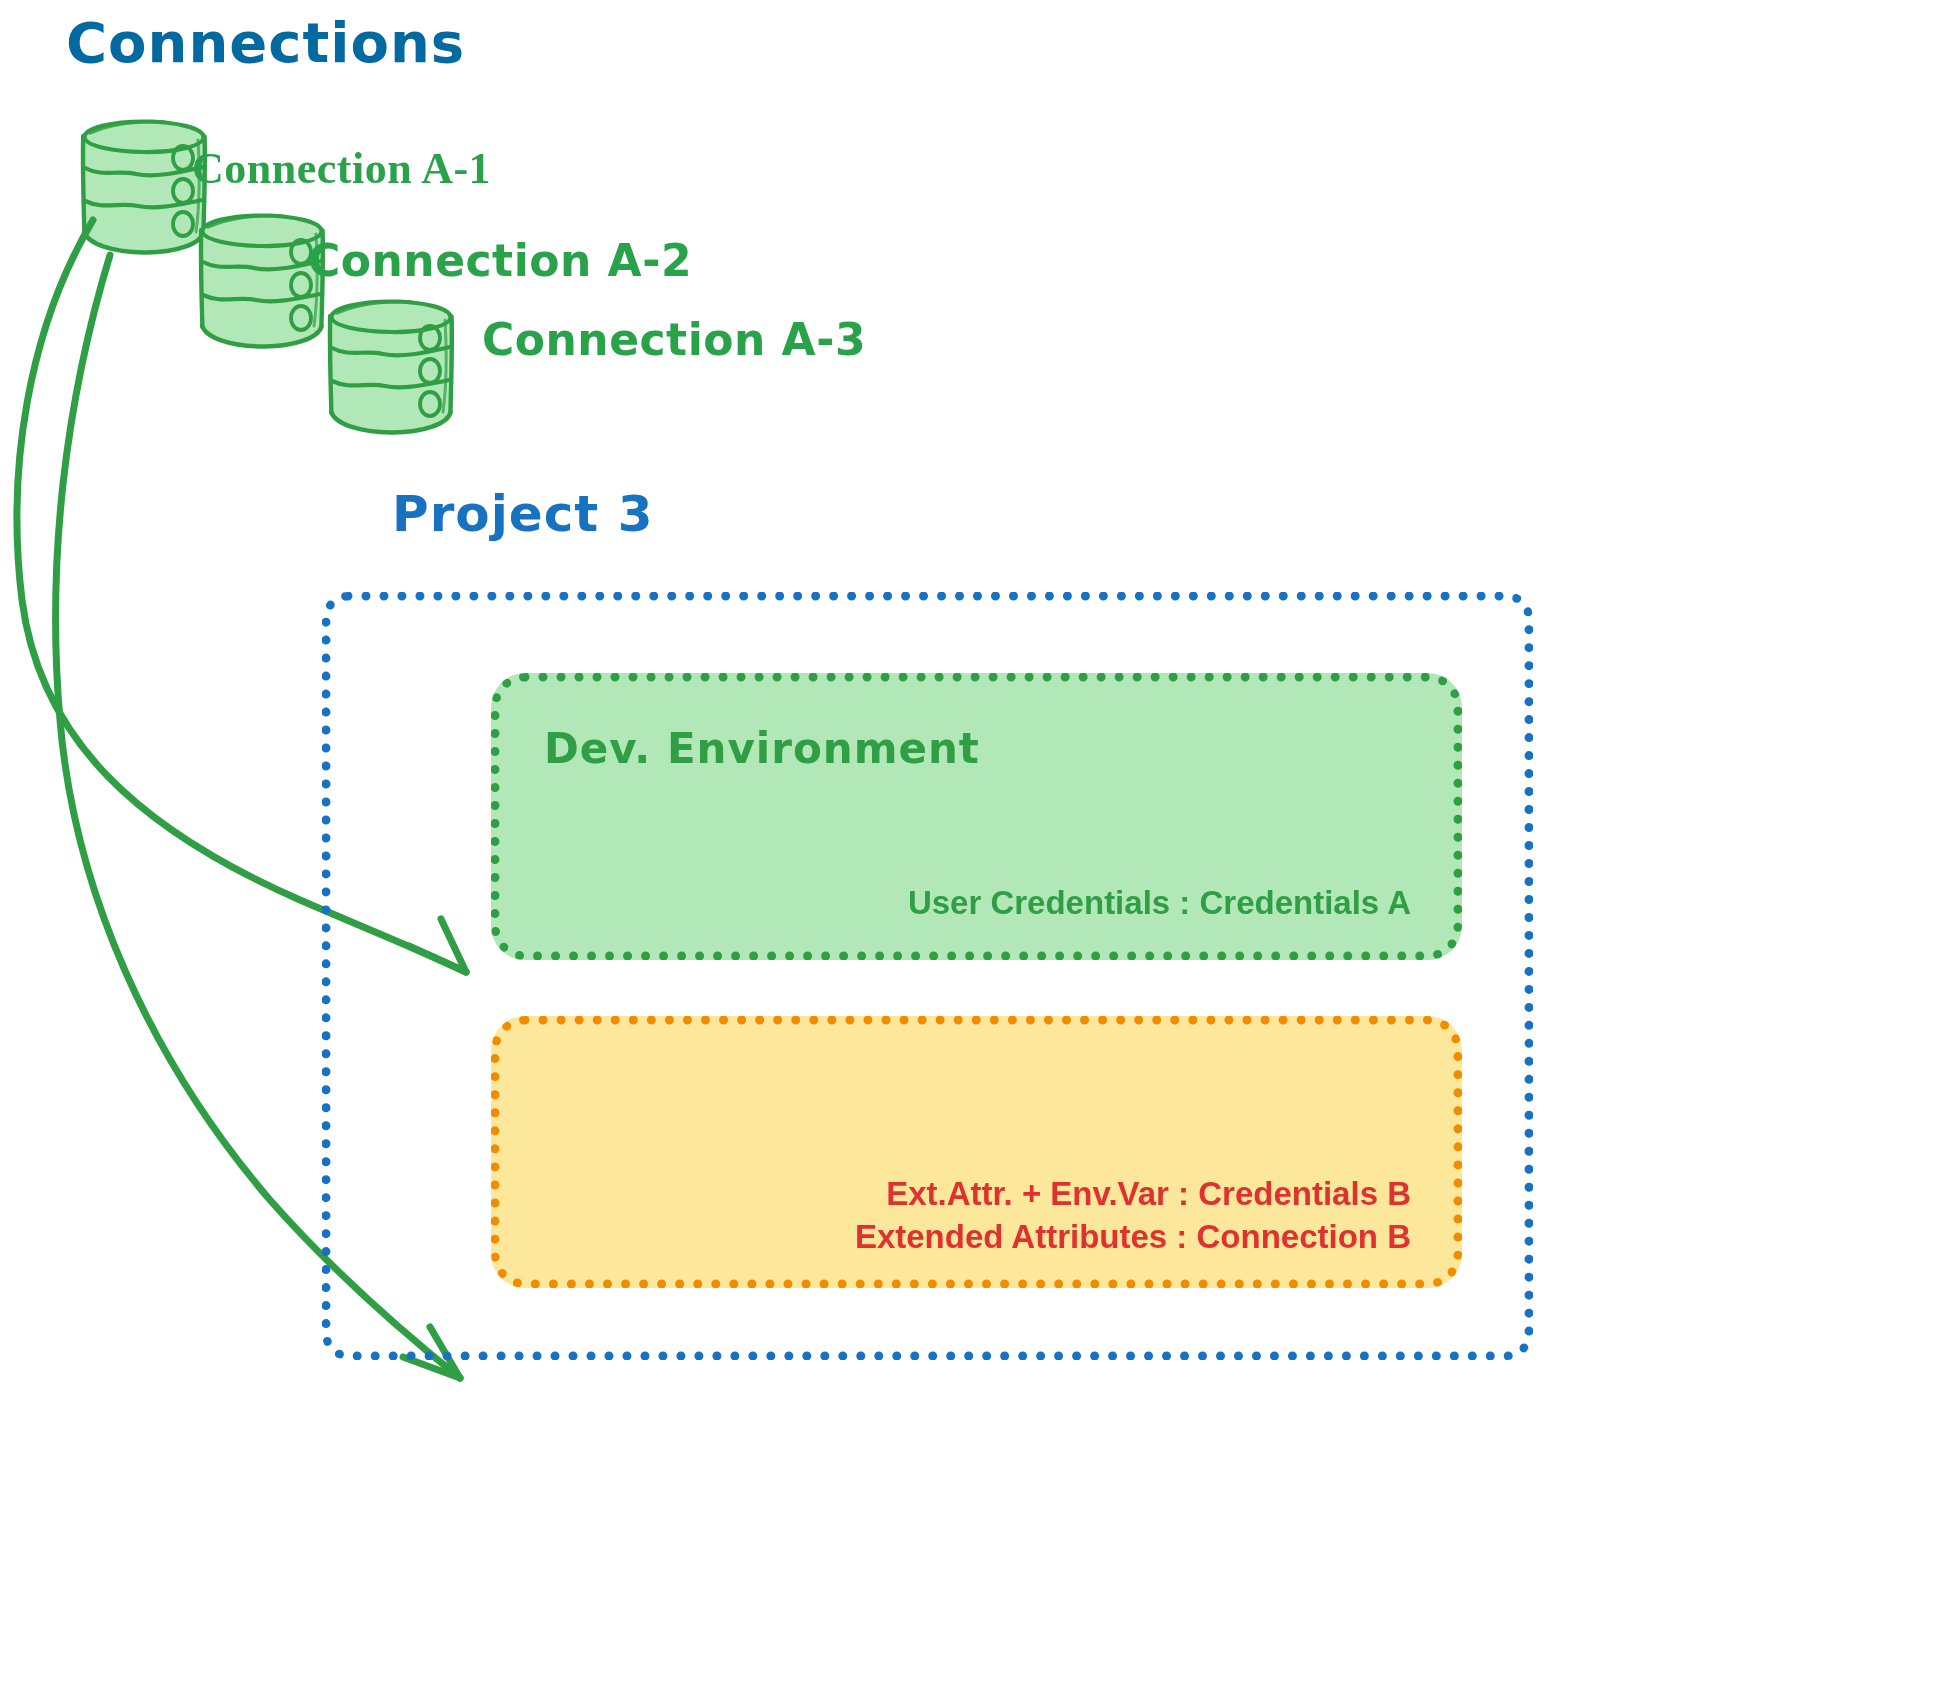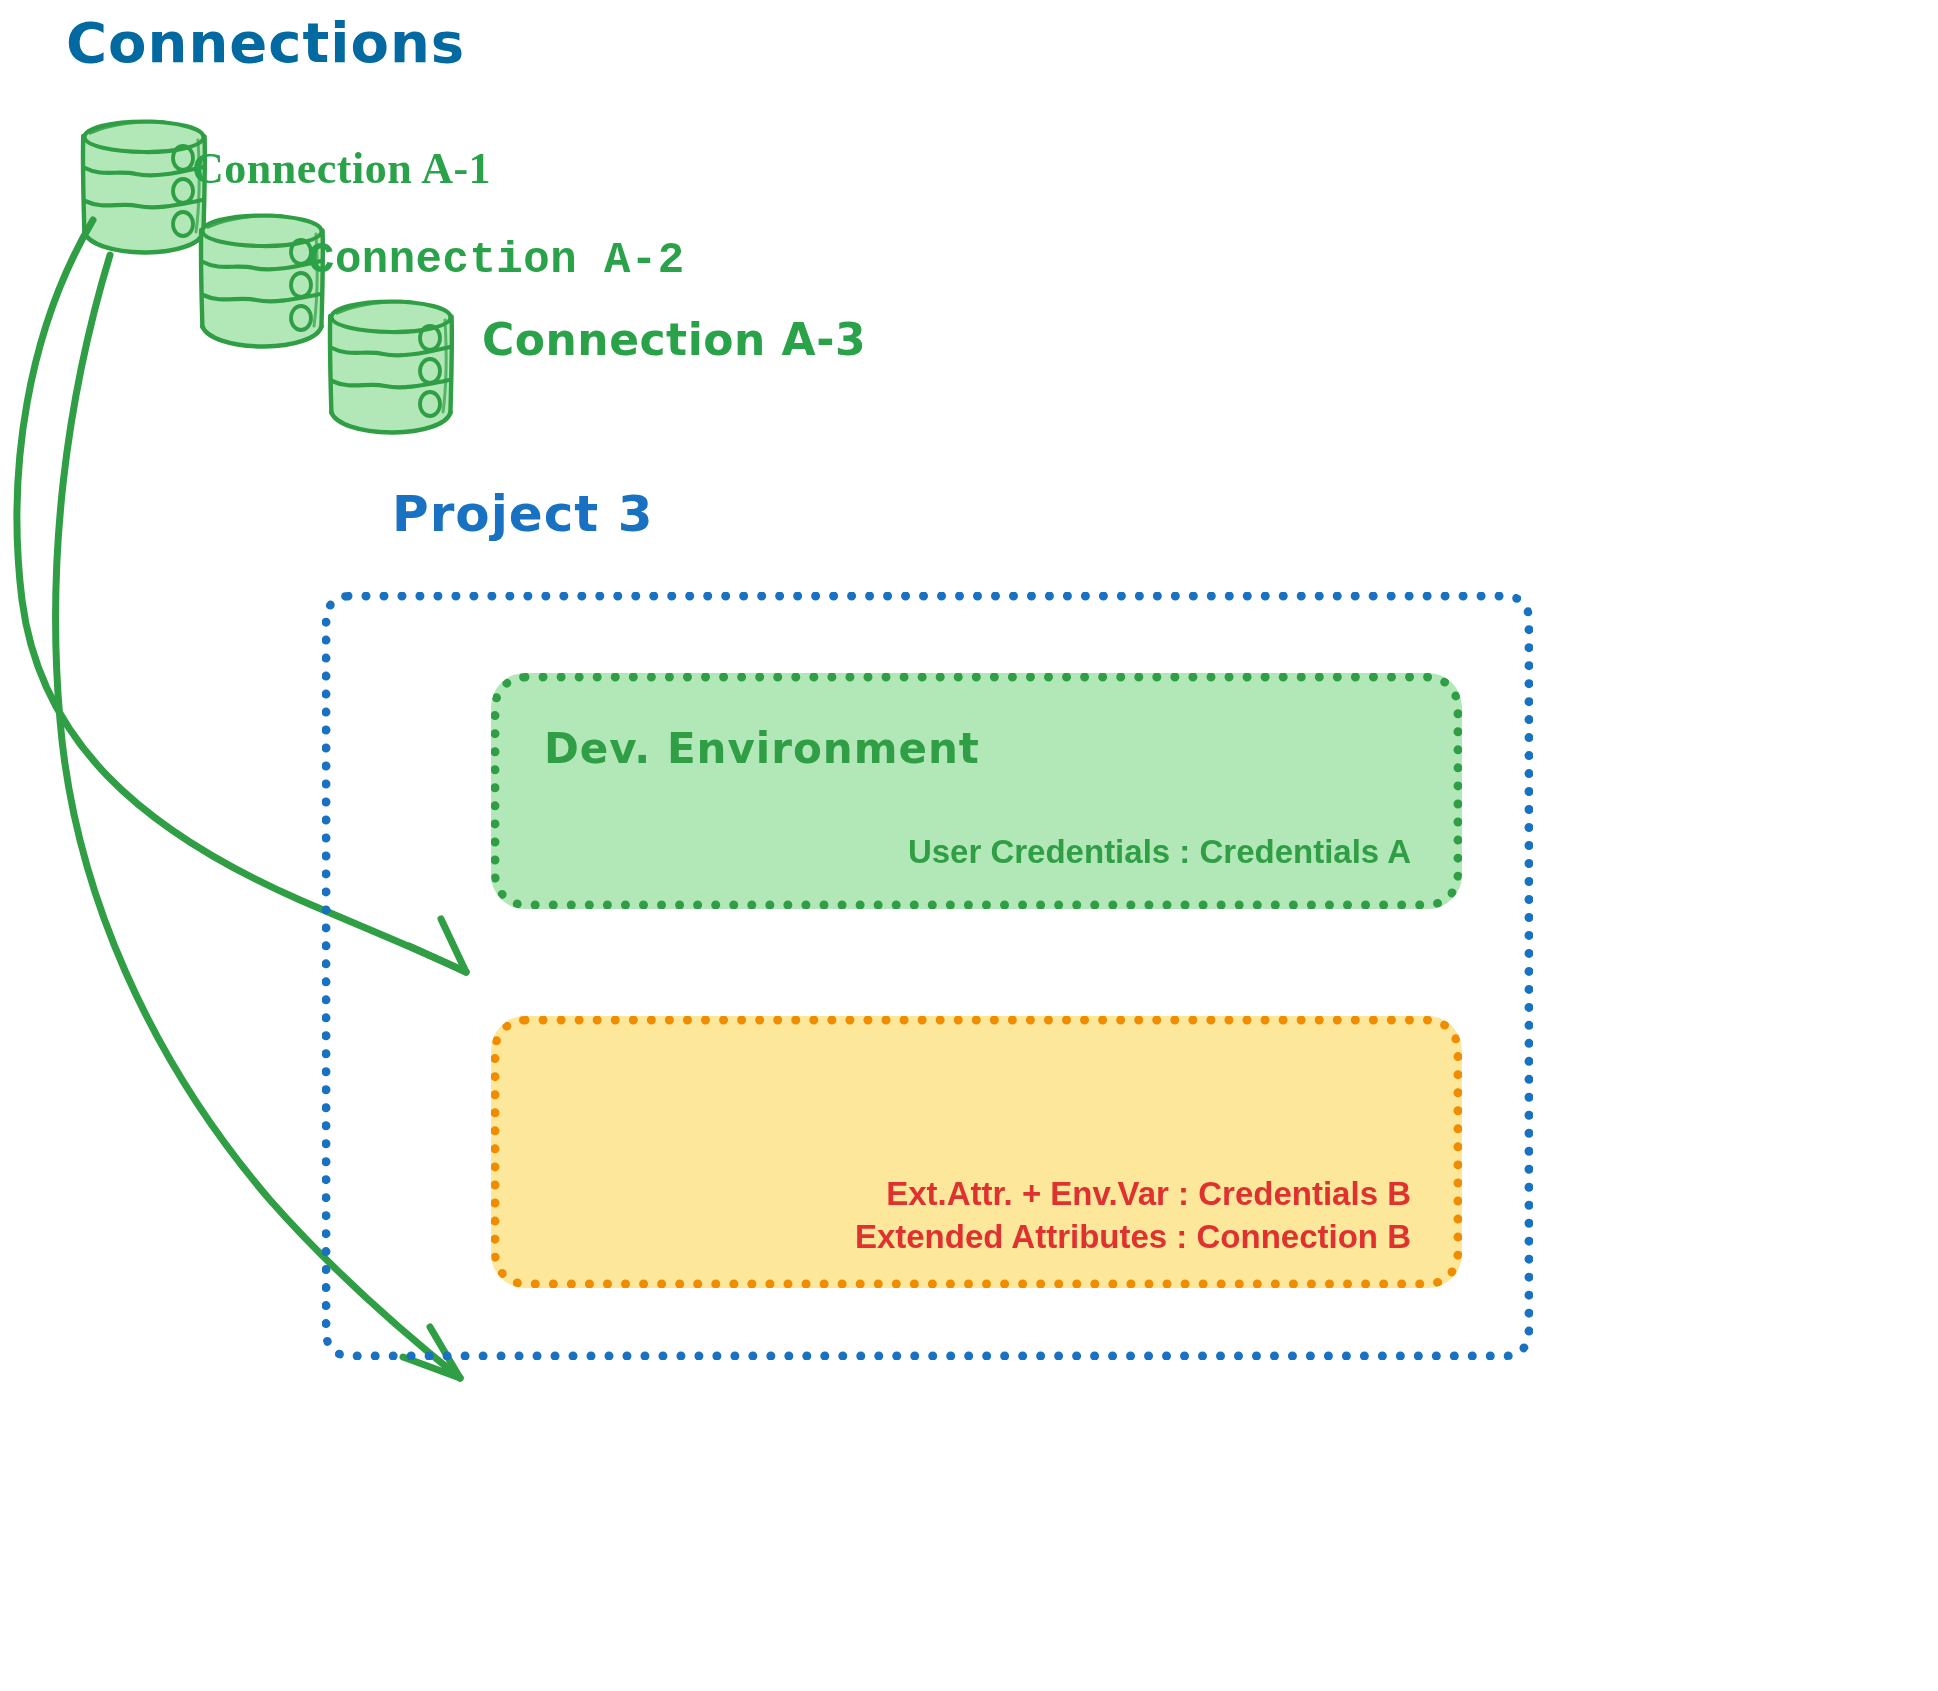--- a/index.html
+++ b/index.html
@@ -39,21 +39,21 @@
     font-size: 56px;
     color: #0369a1;
     letter-spacing: 1px;
   }
 
   .conn-label {
     font-size: 44px;
     color: #2aa24a;
   }
   #conn-label-1 { left: 192px; top: 143px; font-family: Liberation Serif, serif; }
-  #conn-label-2 { left: 308px; top: 235px; font-family: Liberation Mono, monospace; }
+  #conn-label-2 { left: 308px; top: 235px; }
   #conn-label-3 { left: 437px; top: 314px; margin-left: 45px; }
 
   #title-project {
     left: 392px;
     top: 485px;
     font-size: 50px;
     color: #1971c2;
     letter-spacing: 1px;
   }
 
@@ -72,21 +72,21 @@
   
   .env-box {
     position: absolute;
     box-sizing: border-box;
     border-radius: 34px;
   }
   #dev-env-box {
     left: 491px;
     top: 673px;
     width: 971px;
-    height: 236px;
+    height: 287px;
     background: #b2e8b8;
     border: 9px dotted #2f9e44;
   }
   #prod-env-box {
     left: 491px;
     top: 1016px;
     width: 971px;
     height: 272px;
     background: #fce79a;
     border: 9px dotted #f08c00;

